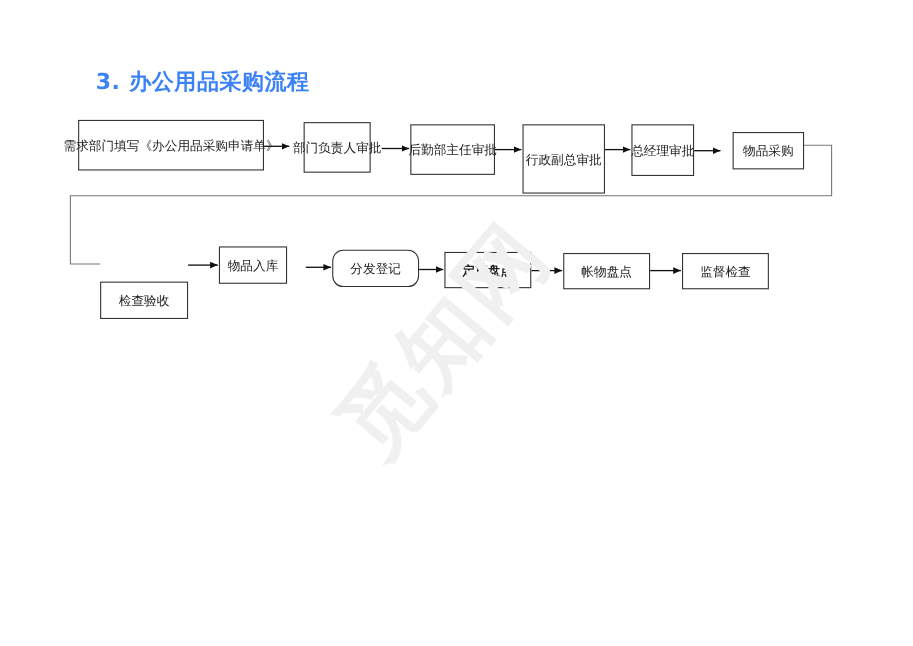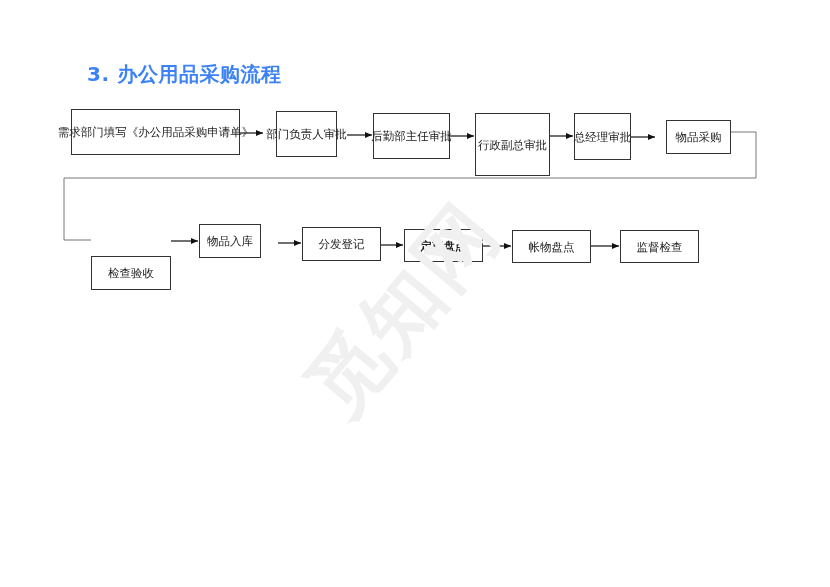--- a/index.html
+++ b/index.html
@@ -78,21 +78,21 @@
 <div class="box" style="left:656px;top:120px;width:65px;height:34px;margin-left:10px;">
   <span>物品采购</span>
 </div>
 
 <div class="box" style="left:91px;top:224px;width:80px;height:34px;margin-top:32px;">
   <span>检查验收</span>
 </div>
 <div class="box" style="left:199px;top:224px;width:62px;height:34px;">
   <span>物品入库</span>
 </div>
-<div class="box" style="left:302px;top:227px;width:79px;height:34px;">
+<div class="box" style="left:302px;top:227px;width:79px;height:34px;border-radius:10px;">
   <span>分发登记</span>
 </div>
 <div class="box" style="left:404px;top:229px;width:79px;height:33px;font-weight:bold;">
   <span>定期盘点</span>
 </div>
 <div class="box" style="left:512px;top:230px;width:79px;height:33px;">
   <span>帐物盘点</span>
 </div>
 <div class="box" style="left:620px;top:230px;width:79px;height:33px;">
   <span>监督检查</span>

